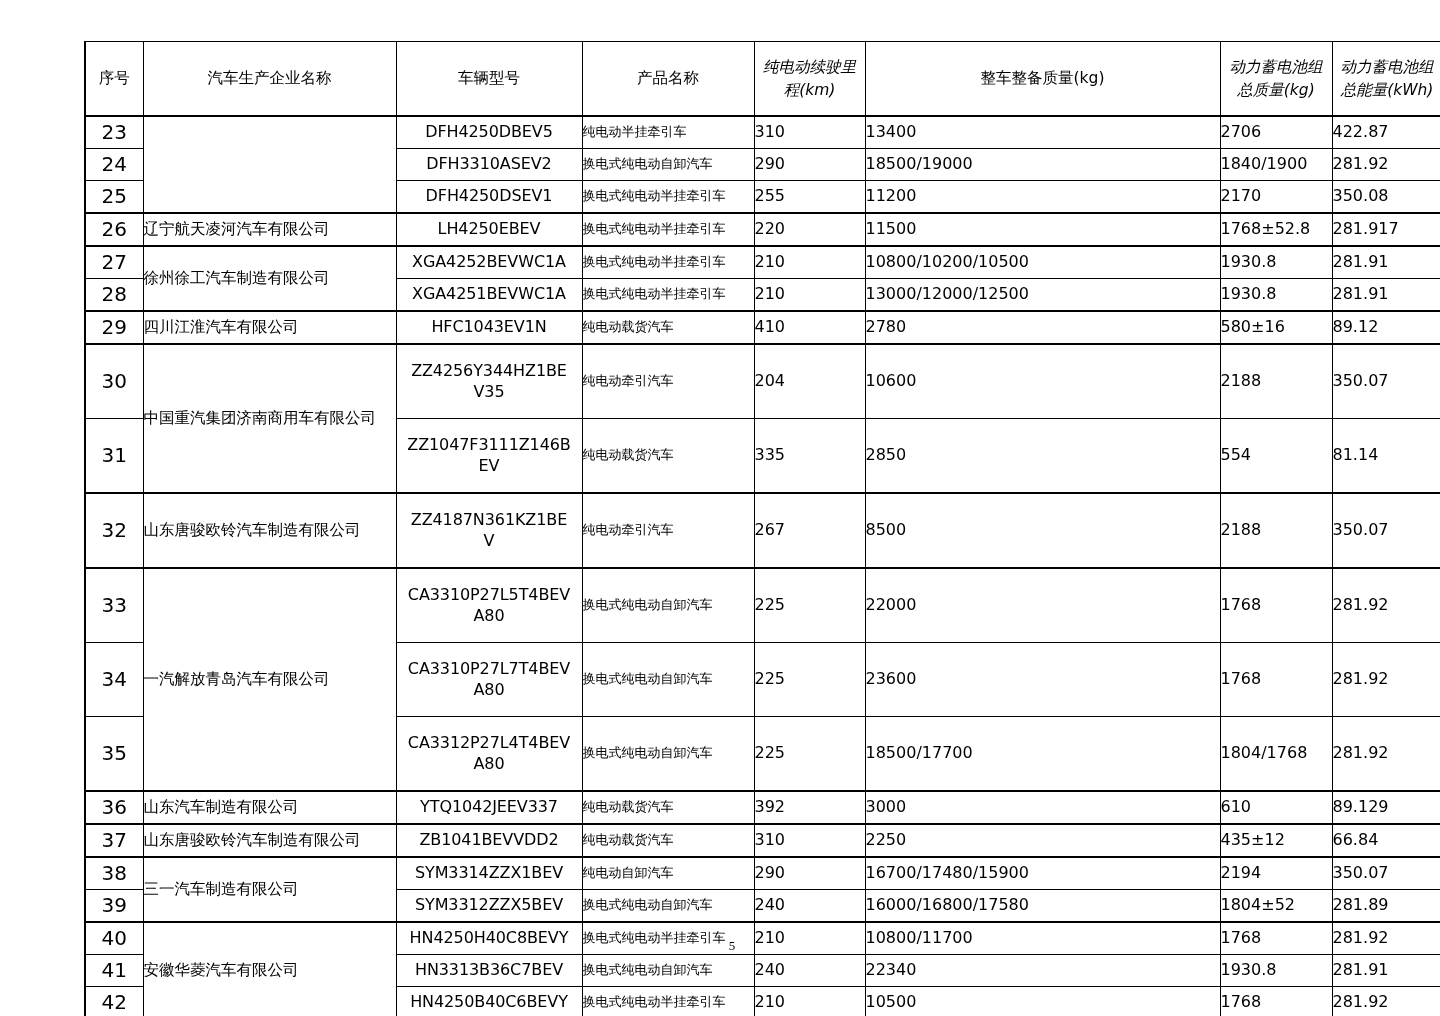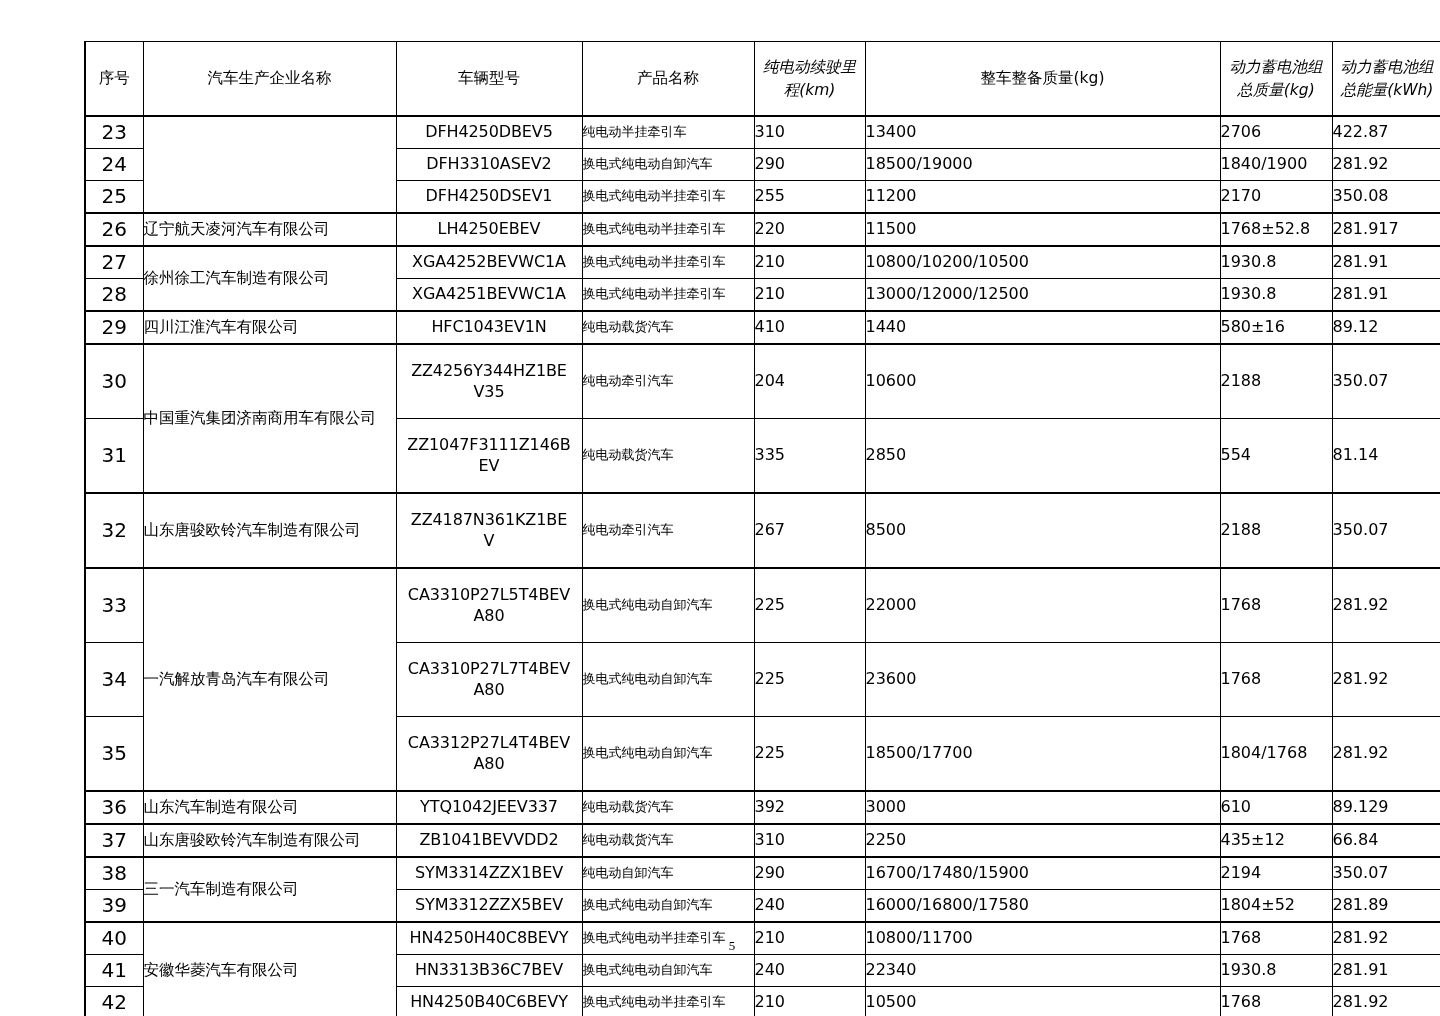--- a/index.html
+++ b/index.html
@@ -237,21 +237,21 @@
           <td class="note"></td>
         </tr>
         <tr class="r-normal grp-top">
           <td class="seq">29</td>
           <td class="maker maker-merge" rowspan="1">四川江淮汽车有限公司</td>
           <td class="model">
             <span class="model-wrap">HFC1043EV1N</span>
           </td>
           <td class="prod">纯电动载货汽车</td>
           <td class="num">410</td>
-          <td class="num">1440</td>
+          <td class="num">2780</td>
           <td class="num">580±16</td>
           <td class="num">89.12</td>
           <td class="note"></td>
         </tr>
         <tr class="r-tall grp-top">
           <td class="seq">30</td>
           <td class="maker maker-merge" rowspan="2">中国重汽集团济南商用车有限公司</td>
           <td class="model"><span class="model-wrap">ZZ4256Y344HZ1BE</span><span class="l2">V35</span></td>
           <td class="prod">纯电动牵引汽车</td>
           <td class="num">204</td>

